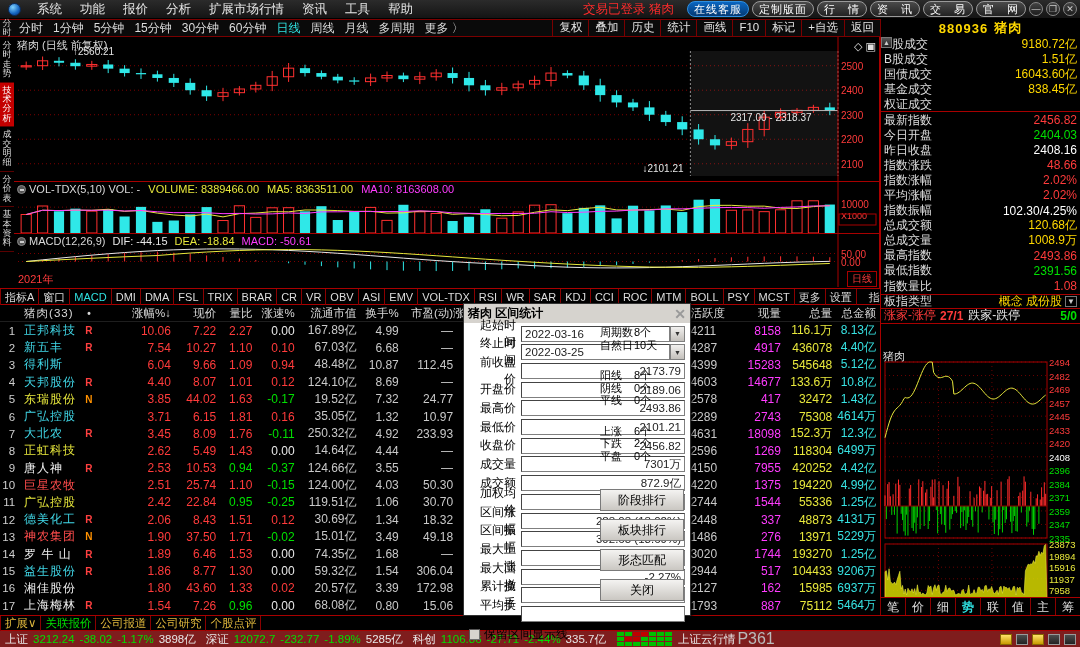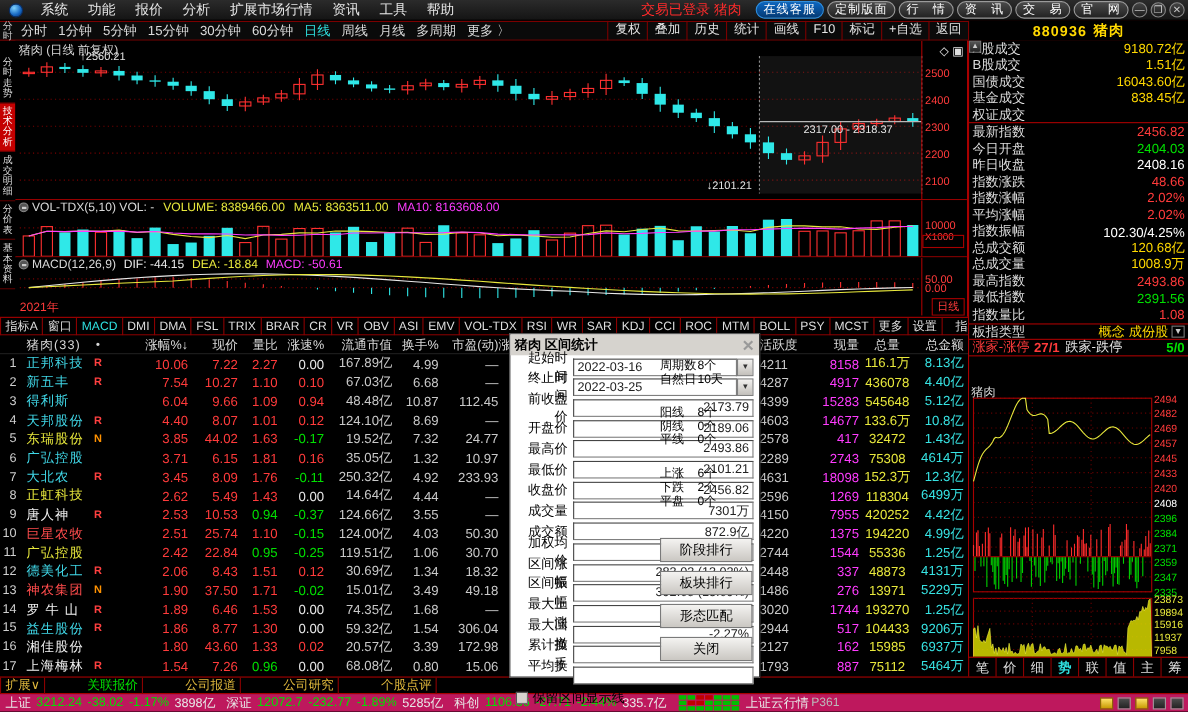--- a/index.html
+++ b/index.html
@@ -36,21 +36,21 @@
   .periodbar .sideTag{width:14px;color:#cfcfcf;font-size:9px;line-height:9px;text-align:center;}
   .periodbar .pi{color:#dcdcdc;font-size:12px;padding:0 5px;line-height:17px;}
   .periodbar .pi.active{color:#2fe0e0;}
   .pb-right{margin-left:auto;display:flex;align-items:stretch;height:18px;}
   .pb-right .tb{ color:#e4e4e4;font-size:11.5px;padding:0 6px;line-height:17px;border-left:1px solid #7a0000;}
   .pb-right .tb.first{border-left:1px solid #7a0000;}
   .sym-box{width:200px;background:#000;border-left:1px solid #7a0000;display:flex;align-items:center;justify-content:center;}
   .sym-box .code{color:#ffd800;font-weight:bold;font-size:13px;letter-spacing:1px;}
   
   .workspace{position:absolute;top:37px;left:0;width:1080px;height:580px;}
-  .leftrail{position:absolute;left:0;top:12px;width:14px;height:251px;}
+  .leftrail{position:absolute;left:0;top:1px;width:14px;height:251px;}
   .rail-item{width:14px;color:#ddd;font-size:9px;line-height:9.4px;text-align:center;padding:3px 1px;border-bottom:1px solid #5a0000;}
   .rail-item.sel{background:#c40000;color:#fff;}
   
   .charts{position:absolute;left:14px;top:0;width:866px;height:251px;border-right:1px solid #a80000;}
   .pane{position:relative;border-bottom:1px solid #a80000;overflow:hidden;background:#000;}
   .pane-title{position:absolute;left:3px;top:1px;font-size:11px;white-space:nowrap;z-index:5;}
   .pane-title .dot{display:inline-block;width:9px;height:9px;border-radius:50%;
      background:#555;border:1px solid #888;margin-right:3px;vertical-align:-1px;position:relative;}
   .pane-title .dot:after{content:"";position:absolute;left:2px;top:3px;width:4px;height:2px;background:#ccc;}
   
@@ -69,21 +69,21 @@
   .c-flag{width:18px;text-align:center;font-size:10px;font-weight:bold;}
   .c-chg{width:52px;text-align:right;margin-left:36px;}
   .c-price{width:60px;text-align:right;}
   .c-ratio{width:48px;text-align:right;}
   .c-speed{width:56px;text-align:right;}
   .c-mcap{width:82px;text-align:right;}
   .c-turn{width:56px;text-align:right;}
   .c-pe{width:72px;text-align:right;}
   .c-act{width:60px;}
   .c-now{width:60px;text-align:right;}
-  .c-tot{width:68px;text-align:center;}
+  .c-tot{width:68px;text-align:right;}
   .c-amt{width:62px;text-align:right;padding-right:4px;}
   .up{color:#ff3b3b;} .down{color:#00e000;} .flat{color:#e8e8e8;}
   .nm-cyan{color:#40d8e8;} .nm-yellow{color:#e8e83c;} .nm-white{color:#f0f0f0;} .nm-red{color:#ff4c4c;}
   .magenta{color:#ff3cff;} .yellow{color:#e8e83c;} .cyanv{color:#37e3e3;} .grey{color:#c9c9c9;}
   .fR{color:#ff4040;} .fN{color:#ff9100;}
   
   .rightpanel{position:absolute;left:880px;top:0;width:200px;height:580px;background:#000;border-left:1px solid #a80000;}
   .rp-row{display:flex;justify-content:space-between;height:15.1px;align-items:center;
     padding:0 3px;font-size:12px;}
   .rp-row .k{color:#dedede;letter-spacing:0px;}
@@ -95,26 +95,26 @@
      background:linear-gradient(#555,#222);color:#ccc;font-size:7px;text-align:center;line-height:9px;}
   .minichart{position:absolute;left:0;right:0;background:#000;}
   .mc-label{position:absolute;left:2px;top:1px;color:#dcdcdc;font-size:11px;z-index:3;}
   
   .letterbar{position:absolute;left:880px;top:560px;width:200px;height:19px;display:flex;
     border-top:1px solid #a80000;}
   .letterbar .lb{flex:1;text-align:center;font-size:12px;color:#e0e0e0;line-height:18px;border-left:1px solid #8b0000;}
   .letterbar .lb.cy{color:#2fe0e0;font-weight:bold;}
   
   .linkbar{position:absolute;left:0;top:615px;width:1080px;height:16px;display:flex;align-items:center;
-     border-top:1px solid #a80000;border-bottom:1px solid #a80000;background:#000;gap:34px;}
+     border-top:1px solid #a80000;border-bottom:1px solid #a80000;background:#000;}
   .linkbar .lk{font-size:11.5px;padding:0 4px;line-height:15px;border-right:1px solid #8b0000;color:#e0b83c;white-space:nowrap;}
   .linkbar .lk.first{border-left:1px solid #8b0000;}
   .linkbar .lk.g{color:#00e000;}
   .statusbar{position:absolute;left:0;top:631px;width:1080px;height:16px;display:flex;align-items:center;
-     background:#be185d;font-size:11.5px;}
+     background:#7f1d1d;font-size:11.5px;}
   .statusbar .seg{display:flex;align-items:center;gap:5px;padding:0 5px;}
   .statusbar .nm{color:#e8e8e8;}
   .sb-right{margin-left:auto;display:flex;align-items:center;gap:4px;padding-right:4px;}
   .sb-icon{width:12px;height:11px;border:1px solid #999;background:linear-gradient(#4d4d4d,#222);}
   .sb-icon.y{background:linear-gradient(#ffe36a,#c79a00);border-color:#8a6a00;}
   .ledgrid{display:grid;grid-template-columns:repeat(7,7px);grid-auto-rows:4px;gap:1px;margin:0 6px;}
   
   .dlg{position:absolute;left:463px;top:303px;width:228px;height:313px;
     background:#ffffff;border:1px solid #333;box-shadow:1px 1px 3px #000;z-index:60;
     font-family:"Liberation Sans",sans-serif;}
@@ -1359,21 +1359,21 @@
       <div style="background: rgb(0, 192, 0);"></div>
       <div style="background: rgb(0, 192, 0);"></div>
       <div style="background: rgb(0, 192, 0);"></div>
       <div style="background: rgb(0, 192, 0);"></div>
       <div style="background: rgb(0, 192, 0);"></div>
       <div style="background: rgb(0, 192, 0);"></div>
       <div style="background: rgb(0, 192, 0);"></div>
       <div style="background: rgb(0, 192, 0);"></div>
     </div>
   <span class="nm">上证云行情</span>
-  <span style="color:#bbb;font-size:11px;margin-left:2px;">P361</span>
+  <span style="color:#bbb;font-size:16px;margin-left:2px;">P361</span>
   <div class="sb-right">
     <div class="sb-icon y"></div>
     <div class="sb-icon"></div>
     <div class="sb-icon y"></div>
     <div class="sb-icon"></div>
     <div class="sb-icon"></div>
   </div>
 </div>
 
 </body></html>

